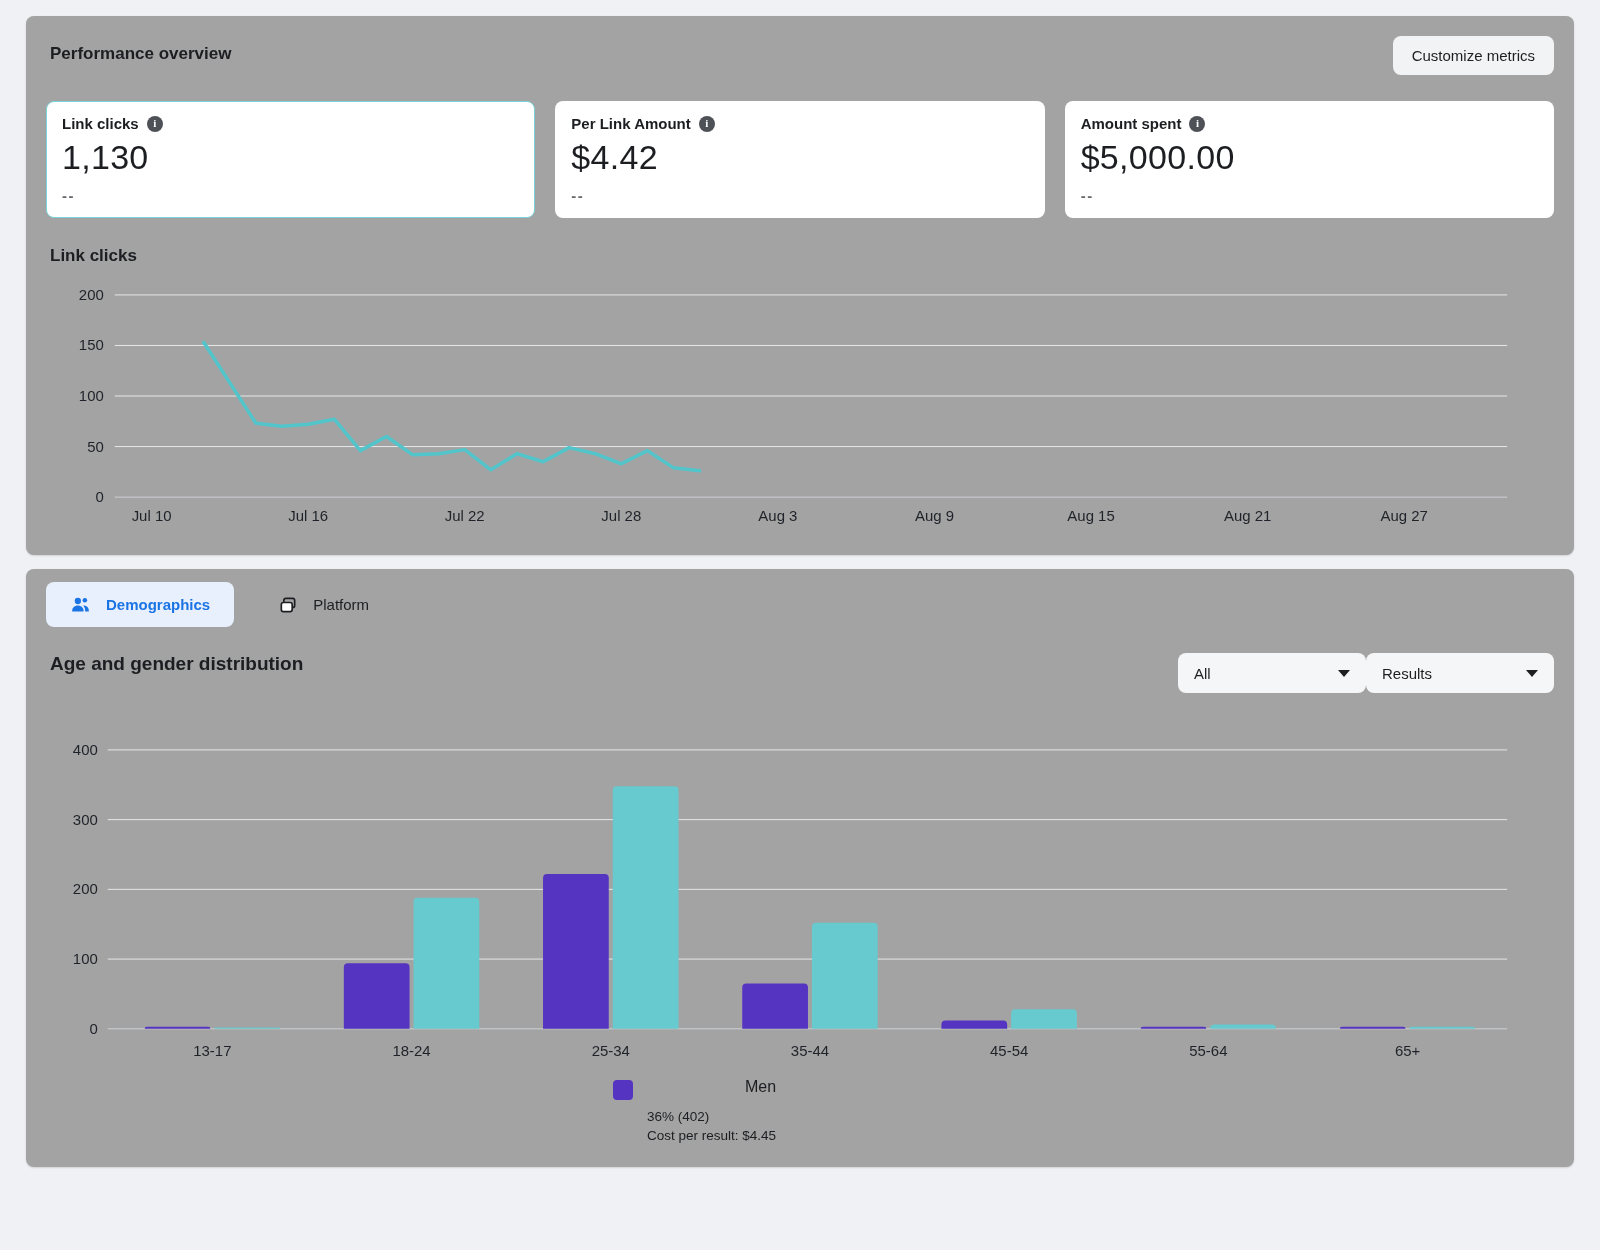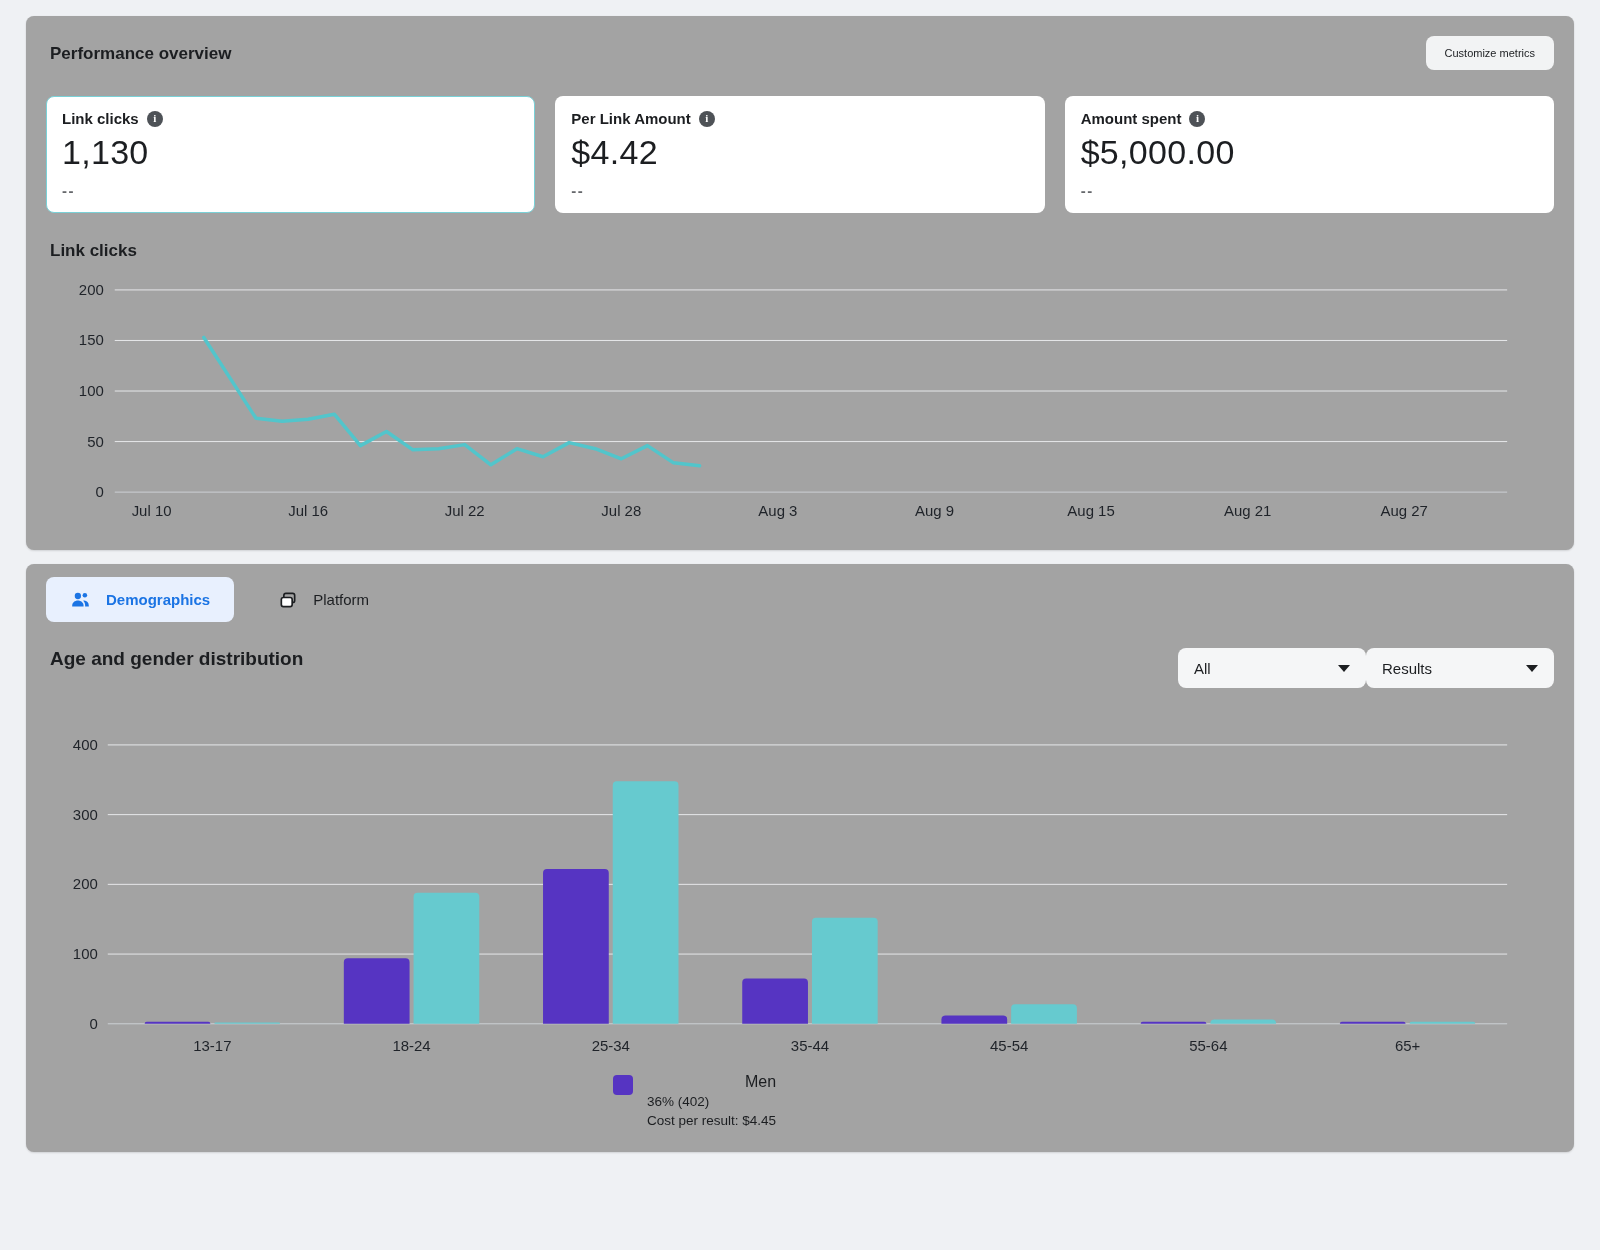--- a/index.html
+++ b/index.html
@@ -13,21 +13,21 @@
   .card {
     background:#a3a3a3;
     border-radius:8px;
     box-shadow:0 1px 2px rgba(0,0,0,.12), 0 0 1px rgba(0,0,0,.08);
   }
   .perf-card { padding:20px 20px 28px 20px; margin-bottom:14px; }
   .perf-header { display:flex; justify-content:space-between; align-items:flex-start; }
   .perf-title { font-size:17px; font-weight:700; margin:8px 0 0 4px; }
   .btn-gray {
     background:#F2F3F4; border:none; border-radius:8px;
-    font-family:inherit; font-size:11px; color:#1C1E21;
+    font-family:inherit; font-size:15px; color:#1C1E21;
     padding:11px 19px; cursor:pointer;
   }
   .metrics-row { display:flex; gap:20px; margin-top:26px; }
   .metric {
     flex:1 1 0; max-width:495px;
     border:1.5px solid transparent; border-radius:8px;
     padding:13px 15px; background:#fff;
   }
   .metric.selected { border-color:#7AD1D7; }
   .metric-label { display:flex; align-items:center; gap:8px; font-size:15px; font-weight:700; }
@@ -63,21 +63,21 @@
   .caret-down {
     width:0; height:0;
     border-left:6px solid transparent; border-right:6px solid transparent;
     border-top:7px solid #1C1E21;
   }
   .bar-chart-wrap { margin-top:34px; }
   .legend-row { display:flex; gap:118px; margin:16px 0 0 567px; }
   .legend-item { display:flex; gap:14px; }
   .swatch { width:20px; height:20px; border-radius:4px; margin-top:2px; flex:none; }
   .legend-name { font-size:16px;text-align:right; }
-  .legend-sub { font-size:13.5px; margin-top:3px; }
+  .legend-sub { font-size:13.5px; margin-top:13px; }
   .legend-sub + .legend-sub { margin-top:4px; }
 </style>
 </head>
 <body>
 
 <section class="card perf-card">
   <div class="perf-header">
     <h1 class="perf-title">Performance overview</h1>
     <button class="btn-gray">Customize metrics</button>
   </div>

